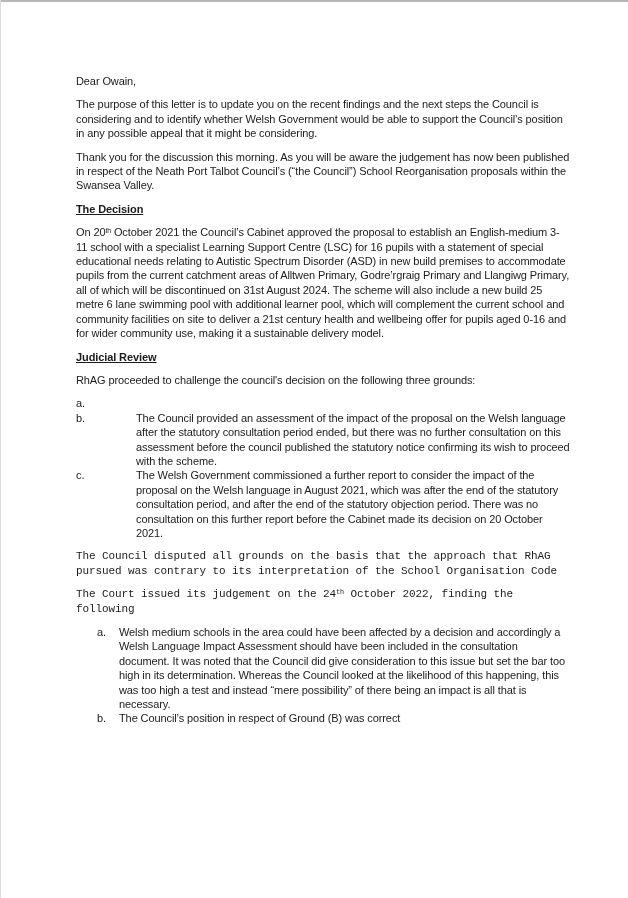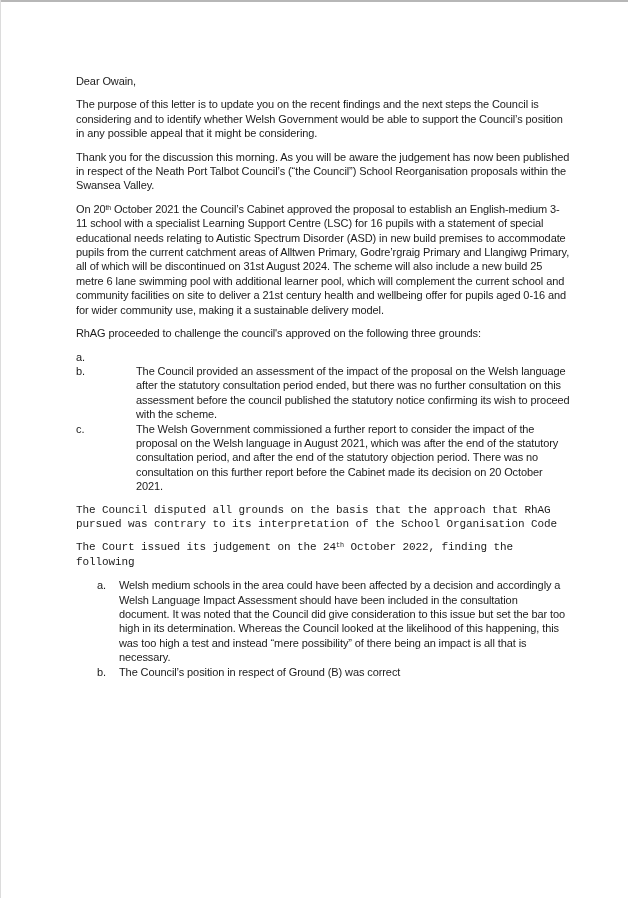--- a/index.html
+++ b/index.html
@@ -79,25 +79,27 @@
 <div class="page-left-edge"></div>
 
 <div class="doc">
 
   <p class="para">Dear Owain,</p>
 
   <p class="para">The purpose of this letter is to update you on the recent findings and the next steps the Council is considering and to identify whether Welsh Government would be able to support the Council’s position in any possible appeal that it might be considering.</p>
 
   <p class="para">Thank you for the discussion this morning. As you will be aware the judgement has now been published in respect of the Neath Port Talbot Council’s (“the Council”) School Reorganisation proposals within the Swansea Valley.</p>
 
+  <p class="heading">The Decision</p>
 
   <p class="para">On 20<sup>th</sup> October 2021 the Council’s Cabinet approved the proposal to establish an English-medium 3-11 school with a specialist Learning Support Centre (LSC) for 16 pupils with a statement of special educational needs relating to Autistic Spectrum Disorder (ASD) in new build premises to accommodate pupils from the current catchment areas of Alltwen Primary, Godre’rgraig Primary and Llangiwg Primary, all of which will be discontinued on 31st August 2024. The scheme will also include a new build 25 metre 6 lane swimming pool with additional learner pool, which will complement the current school and community facilities on site to deliver a 21st century health and wellbeing offer for pupils aged 0-16 and for wider community use, making it a sustainable delivery model.</p>
 
+  <p class="heading">Judicial Review</p>
 
-  <p class="para">RhAG proceeded to challenge the council's approved on the following three grounds:</p>
+  <p class="para">RhAG proceeded to challenge the council's decision on the following three grounds:</p>
 
   <div class="list list-grounds">
     <div class="li">
       <span class="li-label">a.</span>
     </div>
     <div class="li">
       <span class="li-label">b.</span>
       <span class="li-text">The Council provided an assessment of the impact of the proposal on the Welsh language after the statutory consultation period ended, but there was no further consultation on this assessment before the council published the statutory notice confirming its wish to proceed with the scheme.</span>
     </div>
     <div class="li">

